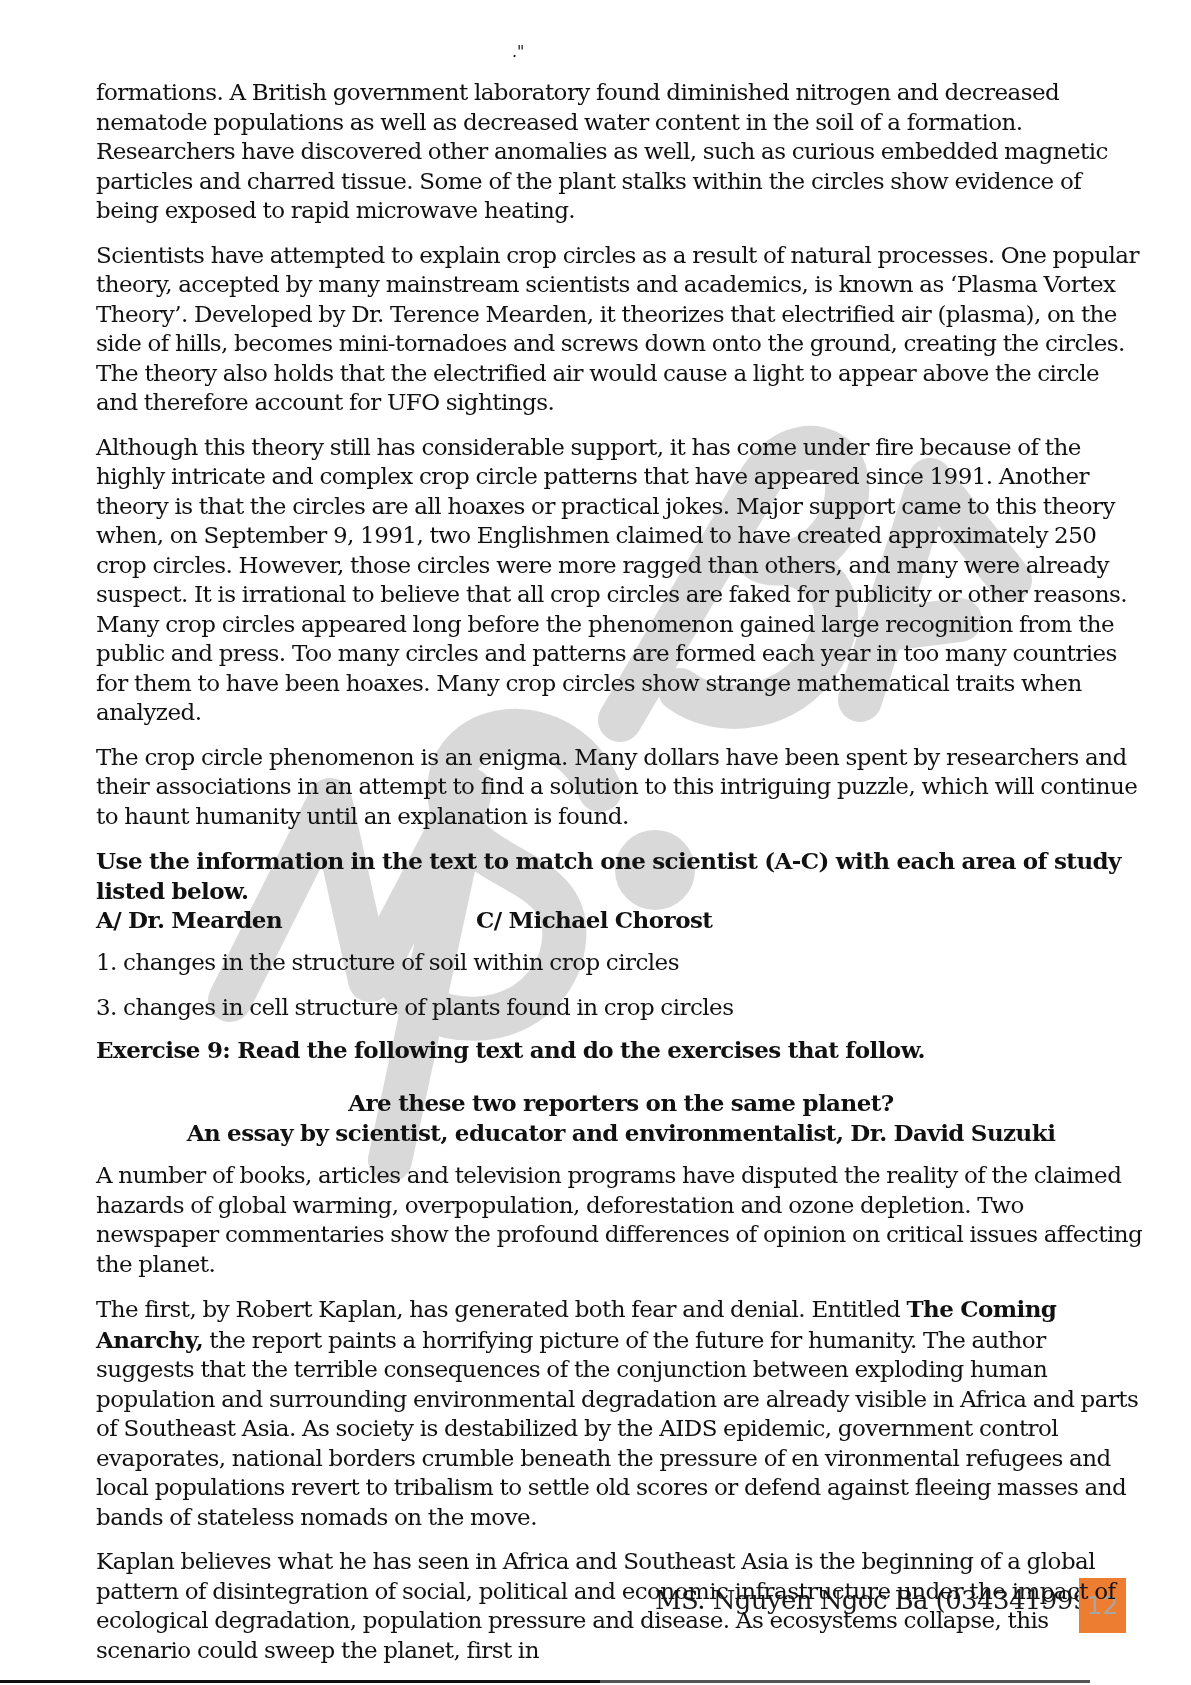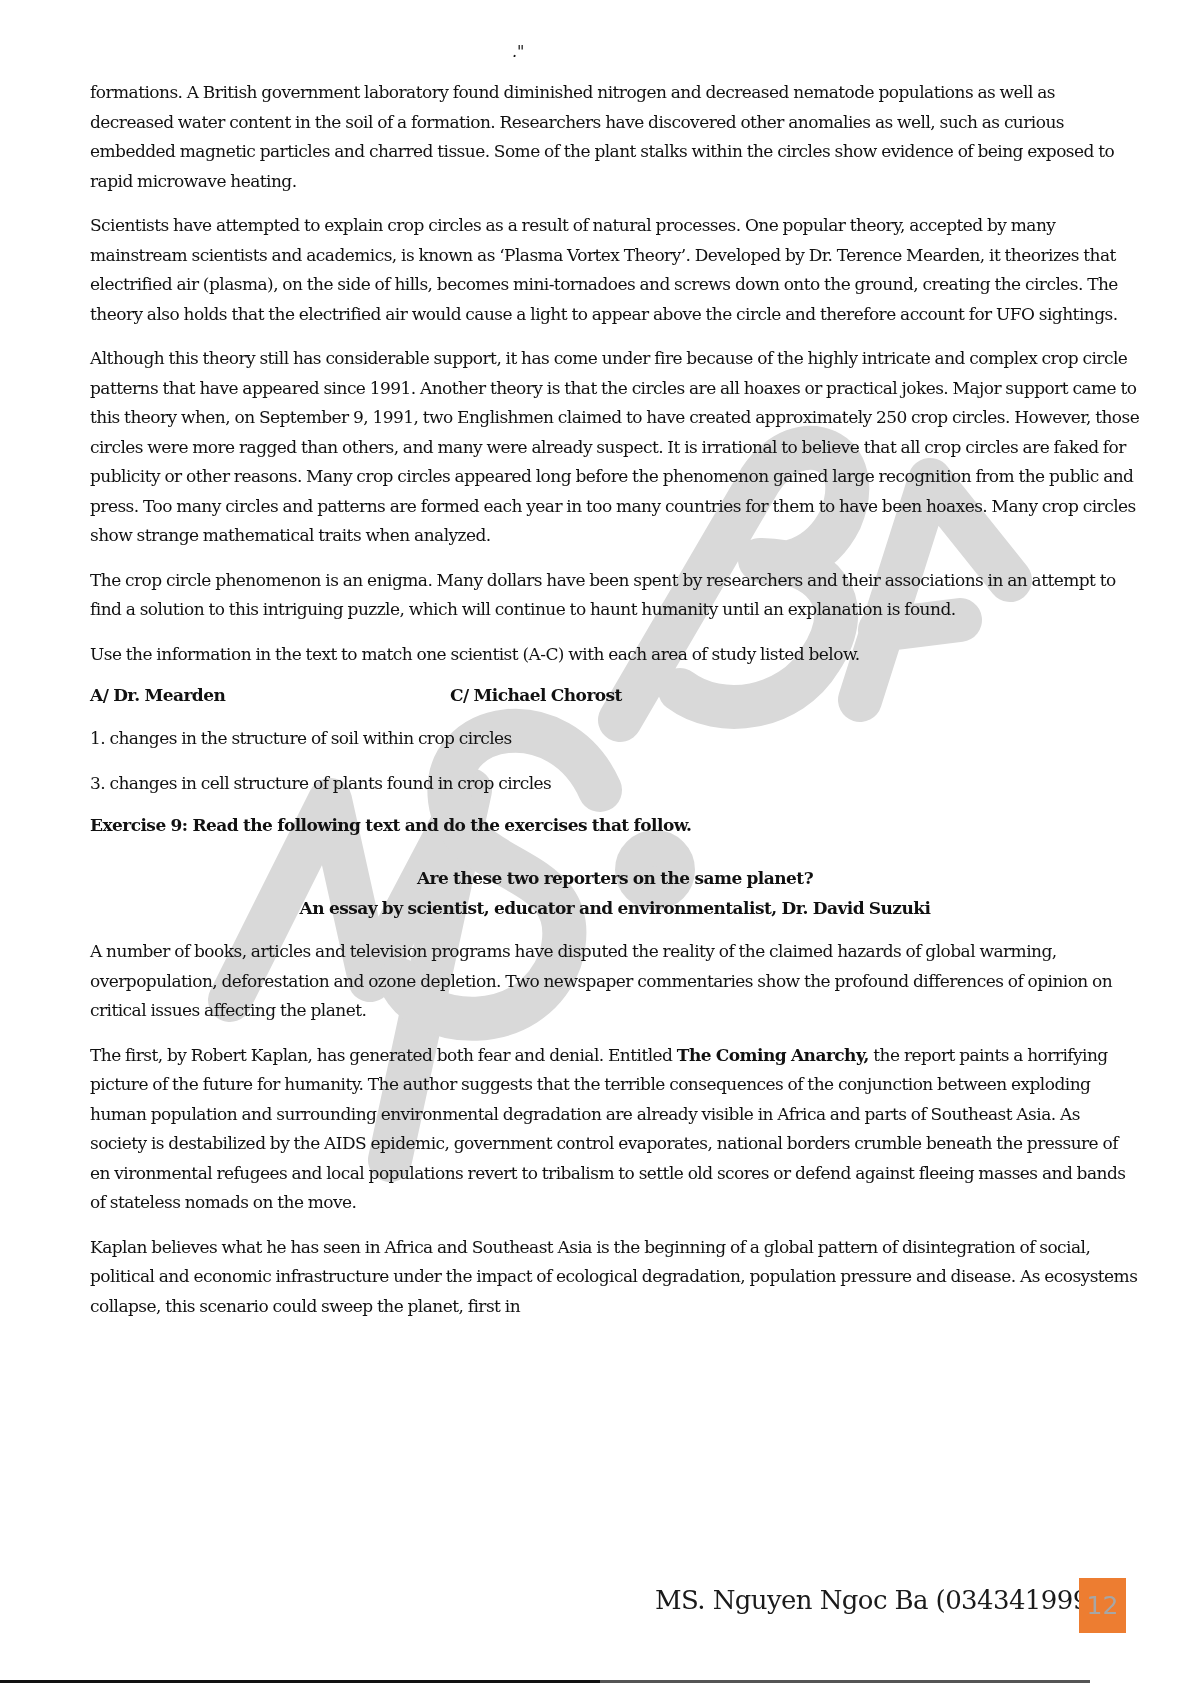--- a/index.html
+++ b/index.html
@@ -3,33 +3,33 @@
 <meta charset="utf-8">
 <style>
   html, body { margin: 0; padding: 0; background: #ffffff; }
   body { width: 1191px; height: 1685px; position: relative; overflow: hidden; }
   .page {
     position: absolute; left: 0; top: 0; width: 1191px; height: 1685px;
     background: #ffffff; color: #111111;
     font-family: "DejaVu Serif", "Liberation Serif", serif;
   }
   .content {
-    position: absolute; left: 90px; top: 78px; width: 1050px;
-    font-size: 17px; line-height: 29.5px;
+    position: absolute; left: 96px; top: 78px; width: 1050px;
+    font-size: 23px; line-height: 29.5px;
     letter-spacing: -0.55px;
     word-spacing: -0.5px;
   }
   .content p { margin: 0 0 15px 0; }
   .top-mark {
     position: absolute; left: 512px; top: 42px; font-size: 16px; font-style: italic;
     font-family: "DejaVu Serif", serif;
   }
   .bold { font-weight: bold; }
-  .instr { margin: 0 0 12px 0; font-weight: normal; }
-  .options { display: flex; margin: 0 0 13px 0; font-weight: bold; }
+  .instr { margin: 0 0 0 0; font-weight: bold; }
+  .options { display: flex; margin: 0 0 13px 0; font-weight: bold; gap: 20px; }
   .opt-a { width: 360px; }
   .opt-b { width: 288px; }
   .item { margin: 8px 0 16px 0; }
   .center { text-align: center; }
   .watermark {
     position: absolute; left: 0; top: 0; width: 1191px; height: 1685px;
     pointer-events: none;
   }
   .footer-text {
     position: absolute; left: 655px; top: 1585px;

